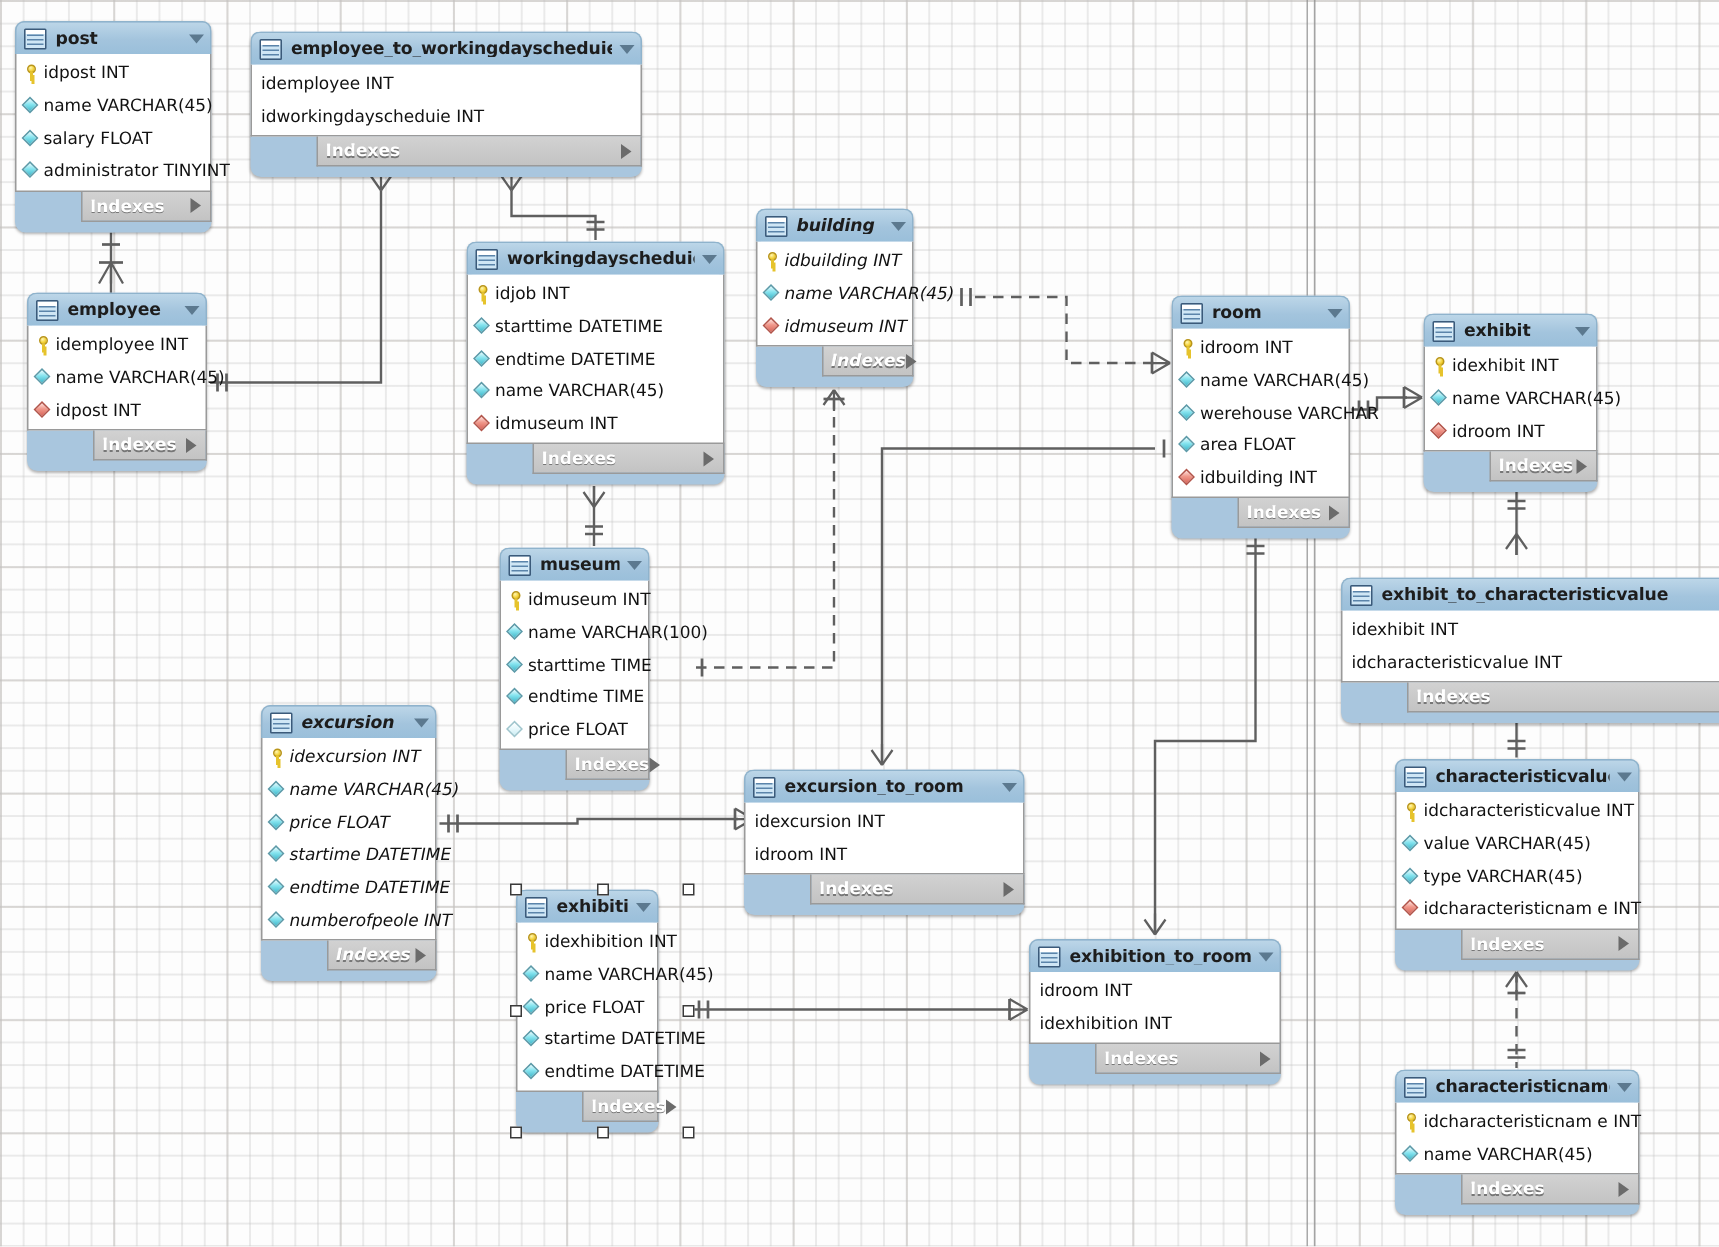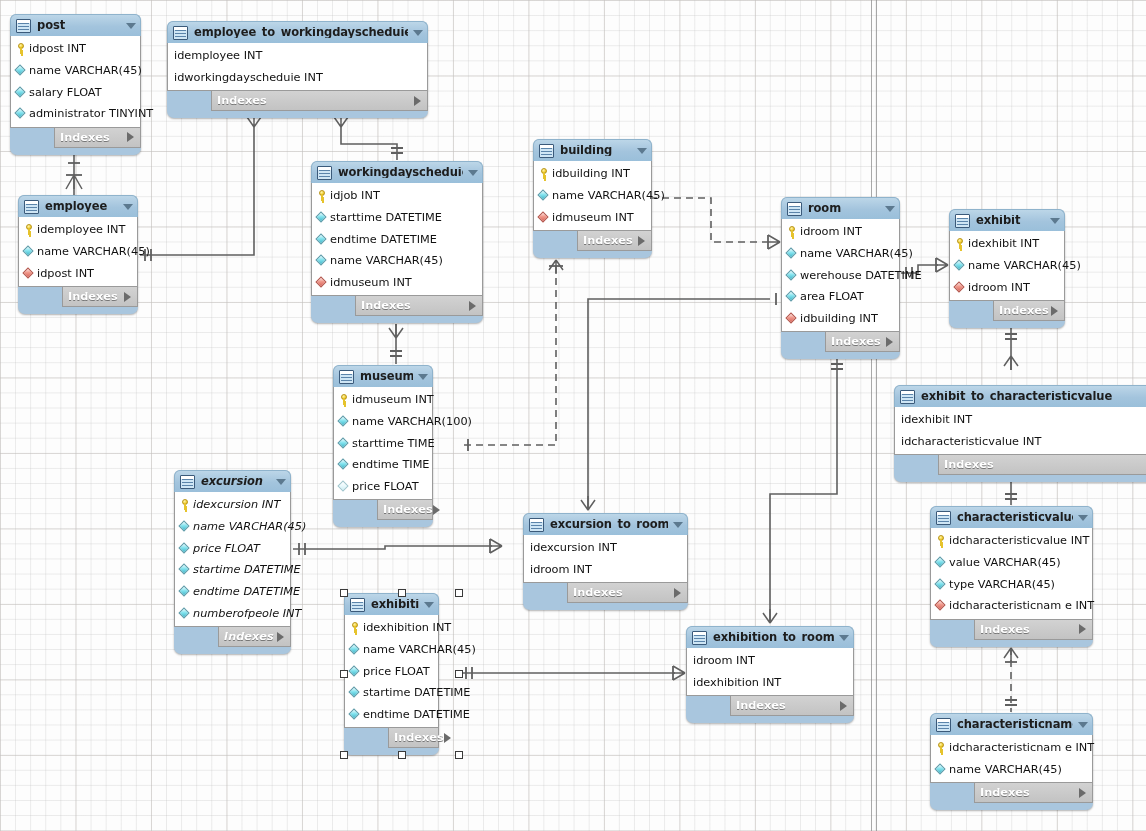--- a/index.html
+++ b/index.html
@@ -411,21 +411,21 @@
           <div class="col">
             <span class="ic d dred"></span>
             <span>idmuseum INT</span>
           </div>
         </div>
         <div class="idx">
           <span>Indexes</span>
           <span class="arw"></span>
         </div>
       </div>
-      <div class="tbl" style="left: 533px; top: 139px; width: 119px;">
+      <div class="tbl" style="left: 504px; top: 139px; width: 105px; font-style: italic;">
         <div class="hdr">
           <span class="tblicon"></span>
           <span class="ttl">building</span>
           <span class="caret"></span>
         </div>
         <div class="cols">
           <div class="col">
             <span class="ic key"></span>
             <span>idbuilding INT</span>
           </div>
@@ -453,21 +453,21 @@
           <div class="col">
             <span class="ic key"></span>
             <span>idroom INT</span>
           </div>
           <div class="col">
             <span class="ic d"></span>
             <span>name VARCHAR(45)</span>
           </div>
           <div class="col">
             <span class="ic d"></span>
-            <span>werehouse DATETIME</span>
+            <span>werehouse VARCHAR</span>
           </div>
           <div class="col">
             <span class="ic d"></span>
             <span>area FLOAT</span>
           </div>
           <div class="col">
             <span class="ic d dred"></span>
             <span>idbuilding INT</span>
           </div>
         </div>
@@ -612,21 +612,21 @@
           <div class="col">
             <span class="ic d"></span>
             <span>numberofpeole INT</span>
           </div>
         </div>
         <div class="idx">
           <span>Indexes</span>
           <span class="arw"></span>
         </div>
       </div>
-      <div class="tbl plain" style="left: 523px; top: 513px; width: 165px;">
+      <div class="tbl plain" style="left: 496px; top: 513px; width: 187px;">
         <div class="hdr">
           <span class="tblicon"></span>
           <span class="ttl">excursion_to_room</span>
           <span class="caret"></span>
         </div>
         <div class="cols">
           <div class="col">
             <span>idexcursion INT</span>
           </div>
           <div class="col">

